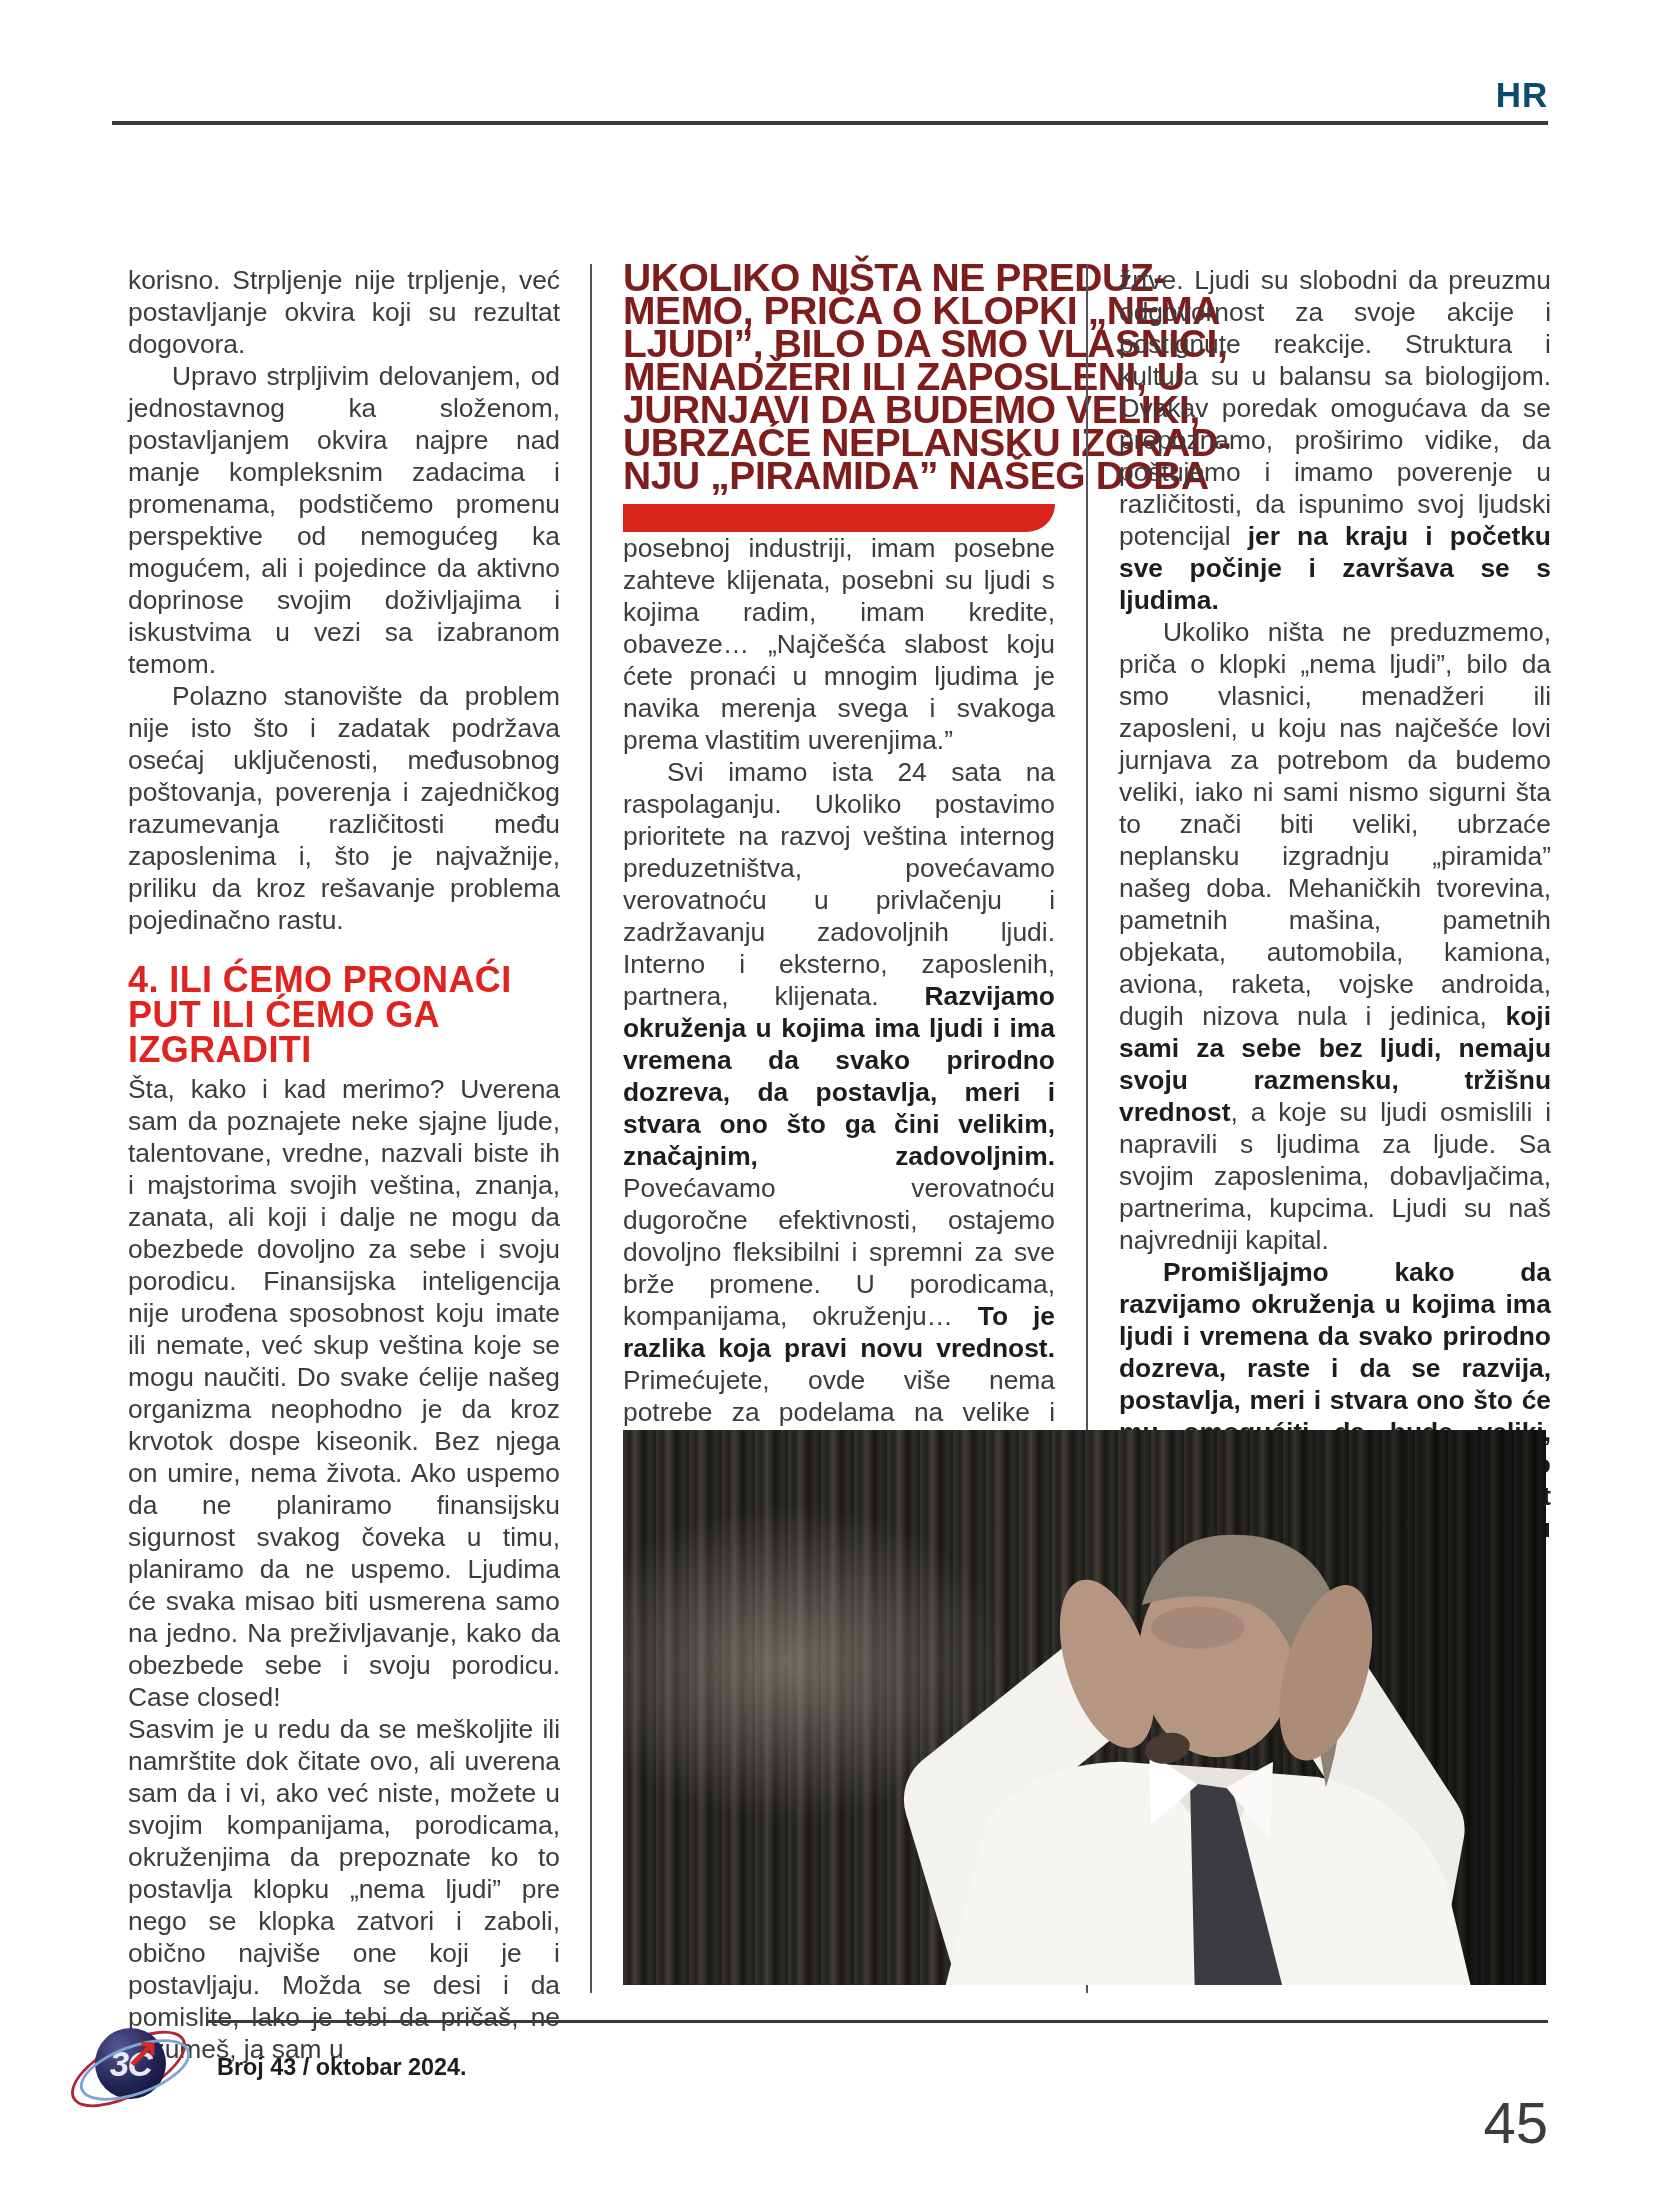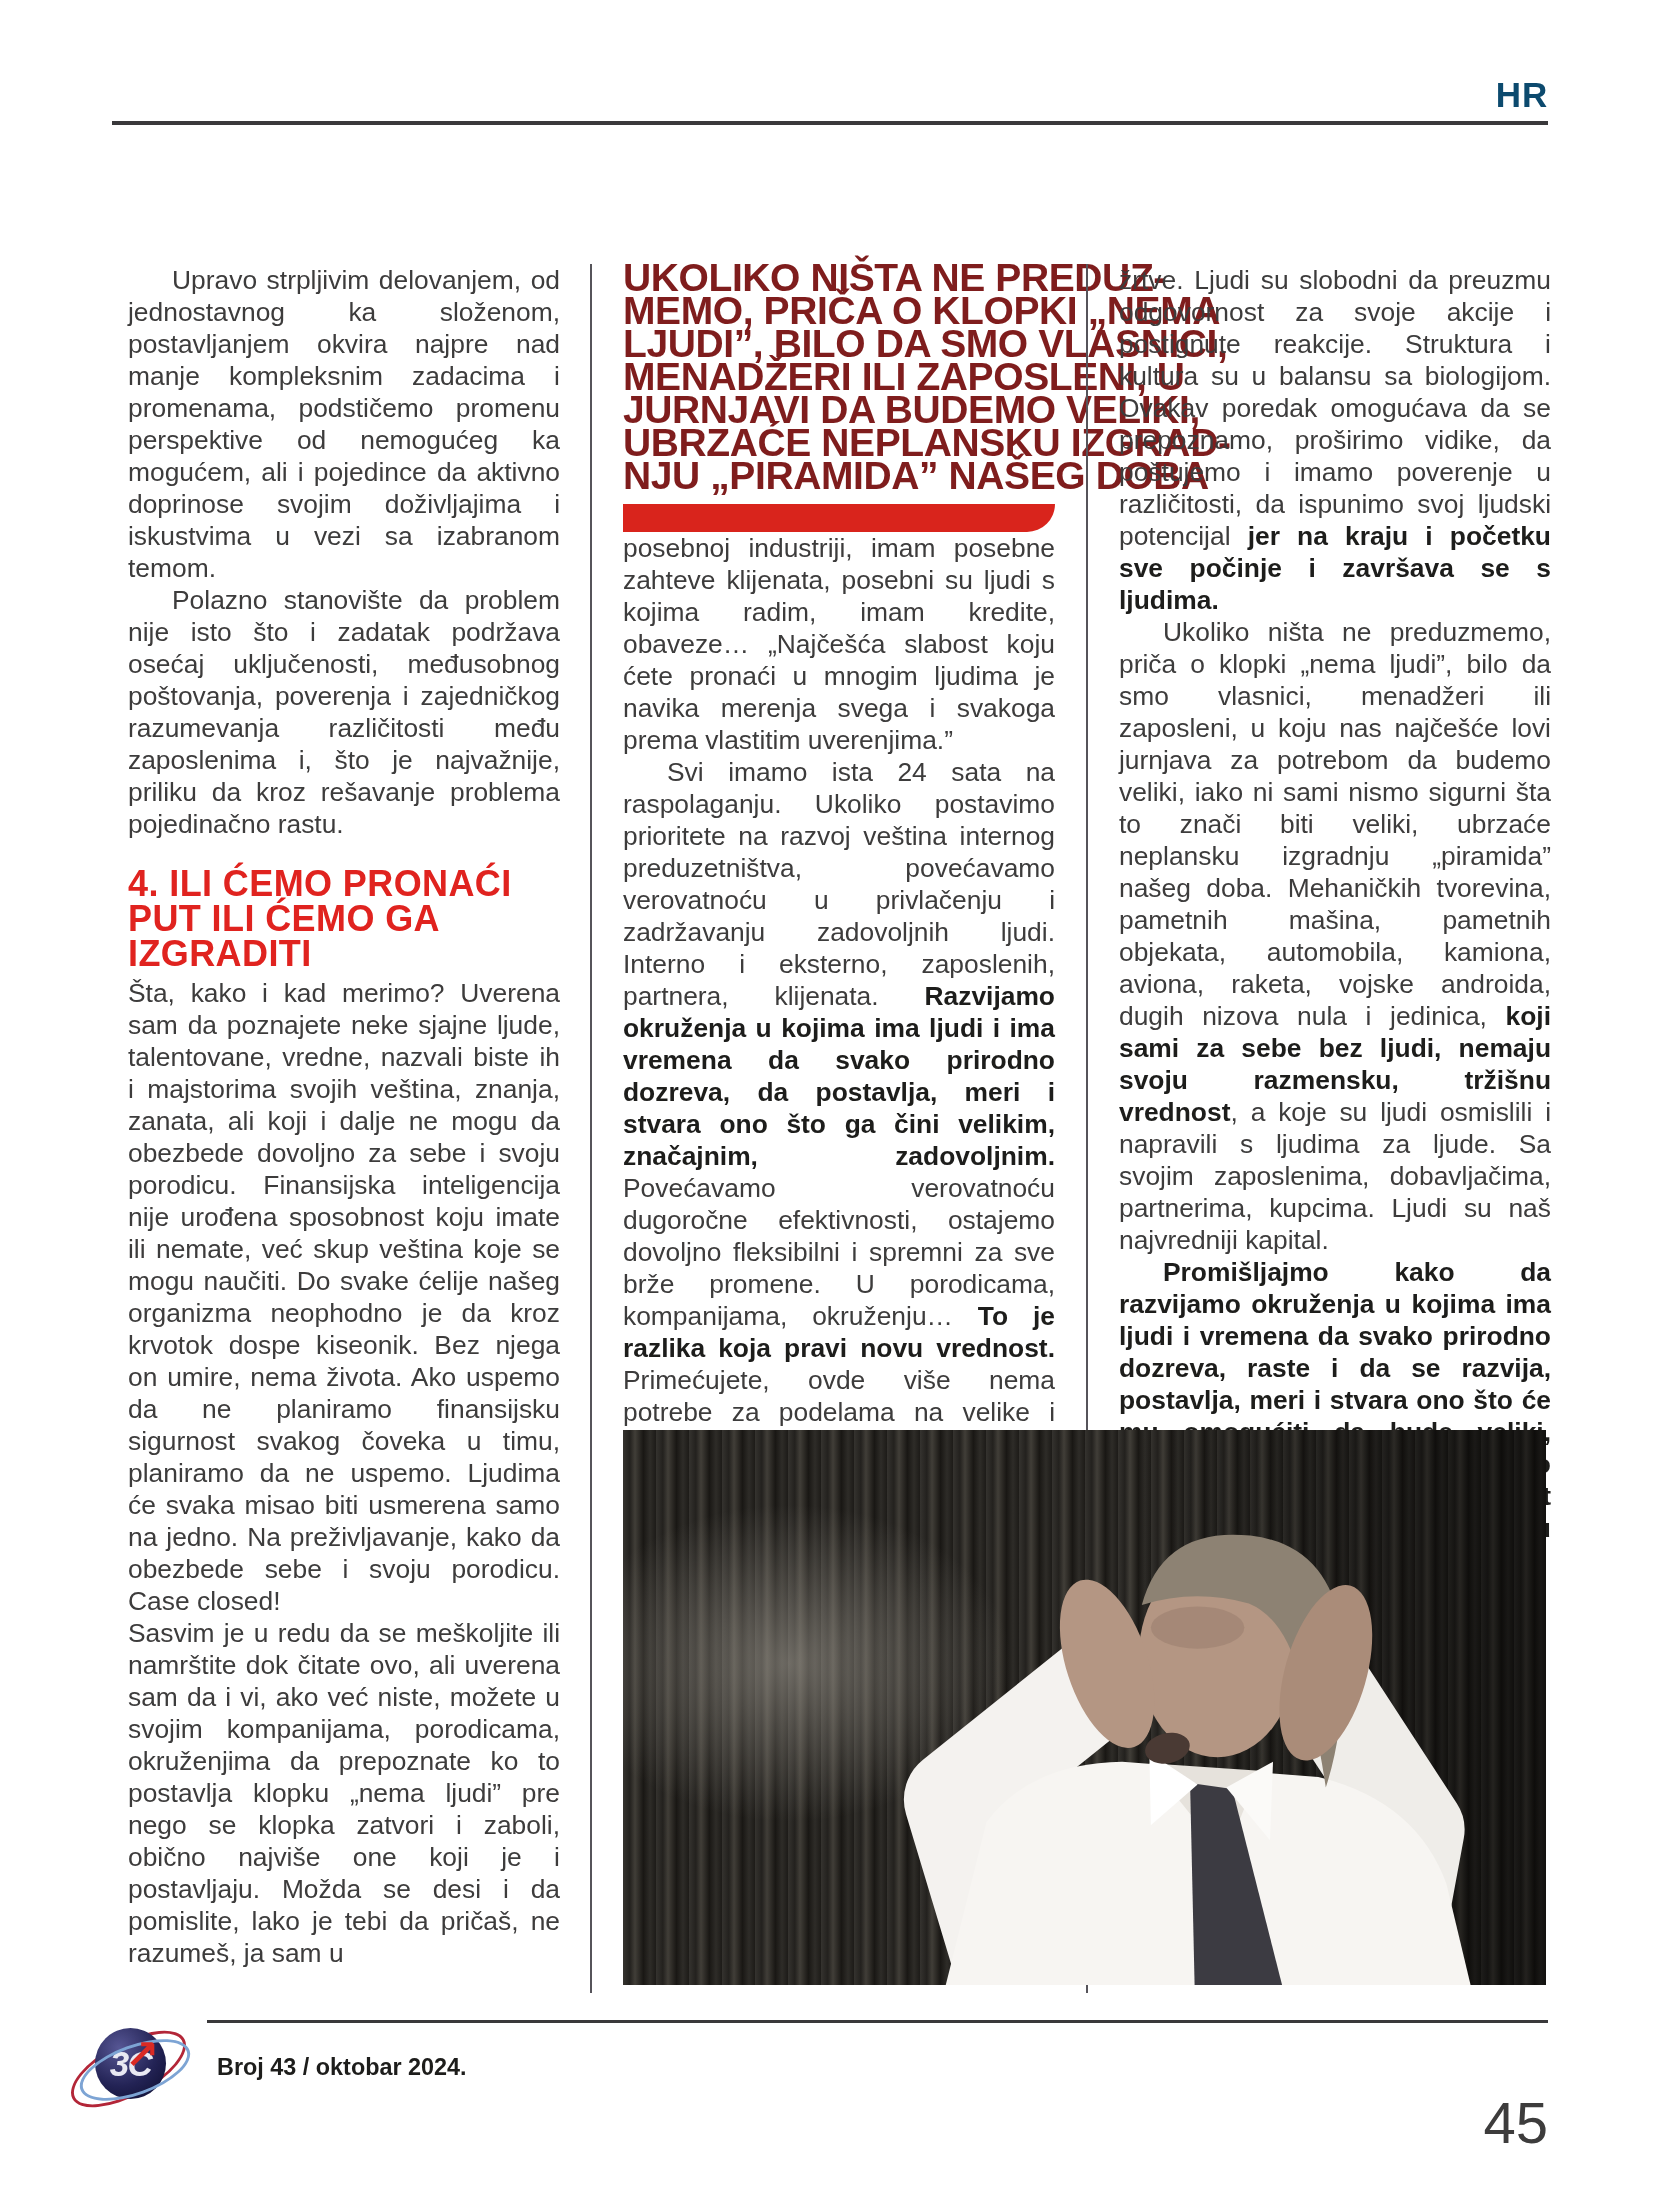--- a/index.html
+++ b/index.html
@@ -54,20 +54,21 @@
 </style>
 </head>
 <body>
 
 <div class="page">
 
   <div class="hr-label">HR</div>
   <div class="header-rule"></div>
 
   <div class="col col1">
+      <p class="para"><span>korisno. Strpljenje nije trpljenje, već postavljanje okvira koji su rezultat dogovora.</span></p>
       <p class="para indent"><span>Upravo strpljivim delovanjem, od jednostavnog ka složenom, postavljanjem okvira najpre nad manje kompleksnim zadacima i promenama, podstičemo promenu perspektive od nemogućeg ka mogućem, ali i pojedince da aktivno doprinose svojim doživljajima i iskustvima u vezi sa izabranom temom.</span></p>
       <p class="para indent"><span>Polazno stanovište da problem nije isto što i zadatak podržava osećaj uključenosti, međusobnog poštovanja, poverenja i zajedničkog razumevanja različitosti među zaposlenima i, što je najvažnije, priliku da kroz rešavanje problema pojedinačno rastu.</span></p>
       <h3 class="heading">4. ILI ĆEMO PRONAĆI PUT ILI ĆEMO GA IZGRADITI</h3>
       <p class="para"><span>Šta, kako i kad merimo? Uverena sam da poznajete neke sjajne ljude, talentovane, vredne, nazvali biste ih i majstorima svojih veština, znanja, zanata, ali koji i dalje ne mogu da obezbede dovoljno za sebe i svoju porodicu. Finansijska inteligencija nije urođena sposobnost koju imate ili nemate, već skup veština koje se mogu naučiti. Do svake ćelije našeg organizma neophodno je da kroz krvotok dospe kiseonik. Bez njega on umire, nema života. Ako uspemo da ne planiramo finansijsku sigurnost svakog čoveka u timu, planiramo da ne uspemo. Ljudima će svaka misao biti usmerena samo na jedno. Na preživljavanje, kako da obezbede sebe i svoju porodicu. Case closed!</span></p>
       <p class="para"><span>Sasvim je u redu da se meškoljite ili namrštite dok čitate ovo, ali uverena sam da i vi, ako već niste, možete u svojim kompanijama, porodicama, okruženjima da prepoznate ko to postavlja klopku „nema ljudi” pre nego se klopka zatvori i zaboli, obično najviše one koji je i postavljaju. Možda se desi i da pomislite, lako je tebi da pričaš, ne razumeš, ja sam u</span></p>
     </div>
 
   <div class="col col2">
     <div class="pull-quote">
         <div class="pq-line">UKOLIKO NIŠTA NE PREDUZ-</div>

